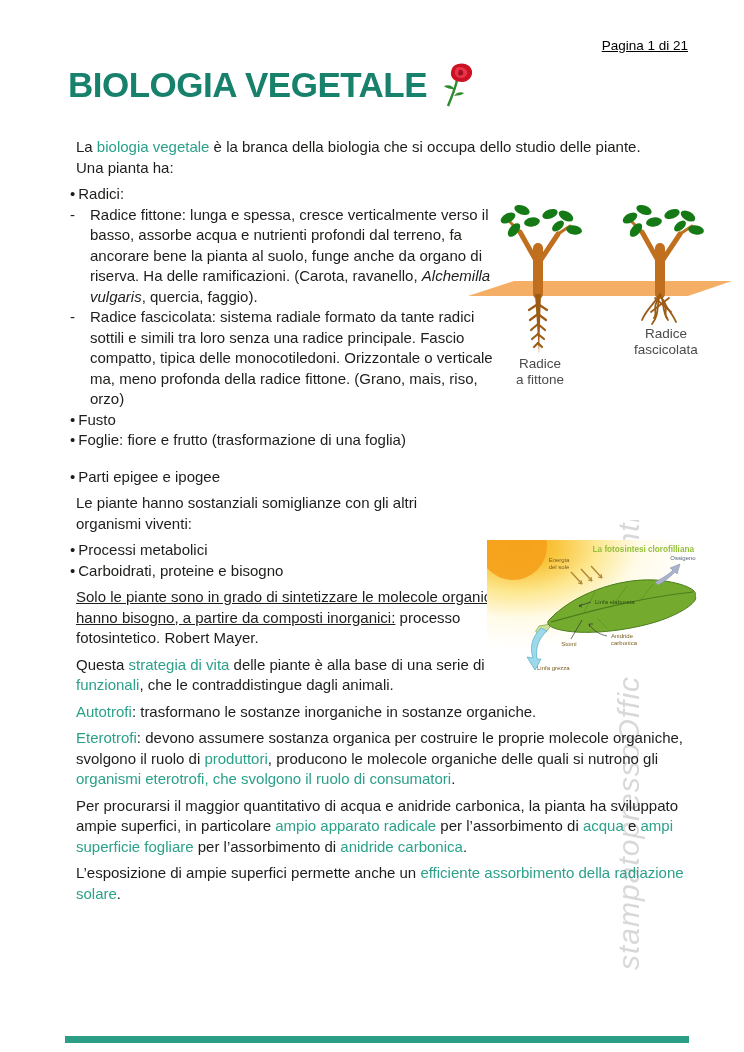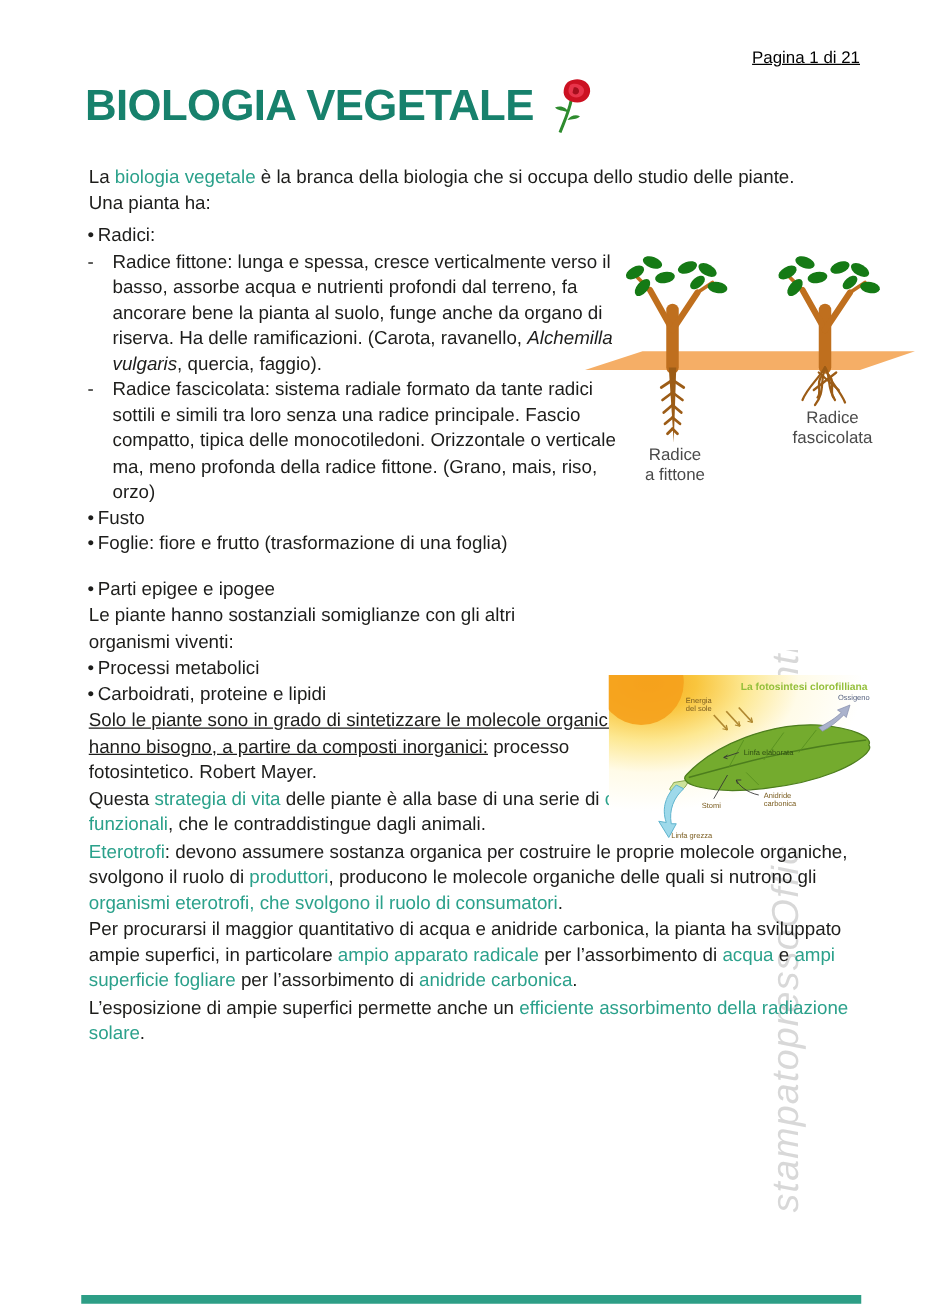--- a/index.html
+++ b/index.html
@@ -8,21 +8,21 @@
     font-family:"Liberation Sans",sans-serif;color:#1d1d1b;overflow:hidden;
   }
   .page-num{position:absolute;top:38px;right:56px;font-size:13.5px;color:#000;text-decoration:underline;}
   h1.title{
     position:absolute;left:68px;top:62px;margin:0;font-size:35px;font-weight:700;
     color:#17816c;letter-spacing:-0.5px;display:flex;align-items:center;gap:14px;
   }
   .content{
     position:absolute;left:70px;top:131px;width:646px;font-size:15px;line-height:20.5px;z-index:2;
   }
-  .content p{margin:1px;}
+  .content p{margin:6px;}
   .teal{color:#2ba18b;}
   .u{text-decoration:underline;}
   .it{font-style:italic;}
   .block{display:block;}
   .brow{display:flex;}
   .dot{margin-right:3px;}
   .dash{width:20px;flex:0 0 20px;}
   .stext{max-width:412px;}
   .narrow{max-width:472px;}
   .mt24{margin-top:24px;}
@@ -98,30 +98,33 @@
     <p class="mt16">
       <span class="block">Le piante hanno sostanziali somiglianze con gli altri</span>
       <span class="block">organismi viventi:</span>
     </p>
     <div class="brow">
         <span class="dot">•</span>
         <span>Processi metabolici</span>
       </div>
     <div class="brow">
         <span class="dot">•</span>
-        <span>Carboidrati, proteine e lipidi</span>
+        <span>Carboidrati, proteine e bisogno</span>
       </div>
 
     <p class="mt20 narrow">
       <span class="u">Solo le piante sono in grado di sintetizzare le molecole organiche di cui hanno bisogno, a partire da composti inorganici:</span><span> processo fotosintetico. Robert Mayer.</span>
     </p>
     <p>
       <span>Questa </span><span class="teal">strategia di vita</span><span> delle piante è alla base di una serie di </span><span class="teal">caratteristiche morfologiche e funzionali</span><span>, che le contraddistingue dagli animali.</span>
     </p>
 
+    <p class="mt14">
+      <span class="teal">Autotrofi</span><span>: trasformano le sostanze inorganiche in sostanze organiche.</span>
+    </p>
     <p>
       <span class="teal">Eterotrofi</span><span>: devono assumere sostanza organica per costruire le proprie molecole organiche, svolgono il ruolo di </span><span class="teal">produttori</span><span>, producono le molecole organiche delle quali si nutrono gli </span><span class="teal">organismi eterotrofi, che svolgono il ruolo di consumatori</span><span>.</span>
     </p>
 
     <p class="mt16">
       <span>Per procurarsi il maggior quantitativo di acqua e anidride carbonica, la pianta ha sviluppato ampie superfici, in particolare </span><span class="teal">ampio apparato radicale</span><span> per l’assorbimento di </span><span class="teal">acqua</span><span> e </span><span class="teal">ampi superficie fogliare</span><span> per l’assorbimento di </span><span class="teal">anidride carbonica</span><span>.</span>
     </p>
     <p>
       <span>L’esposizione di ampie superfici permette anche un </span><span class="teal">efficiente assorbimento della radiazione solare</span><span>.</span>
     </p>

